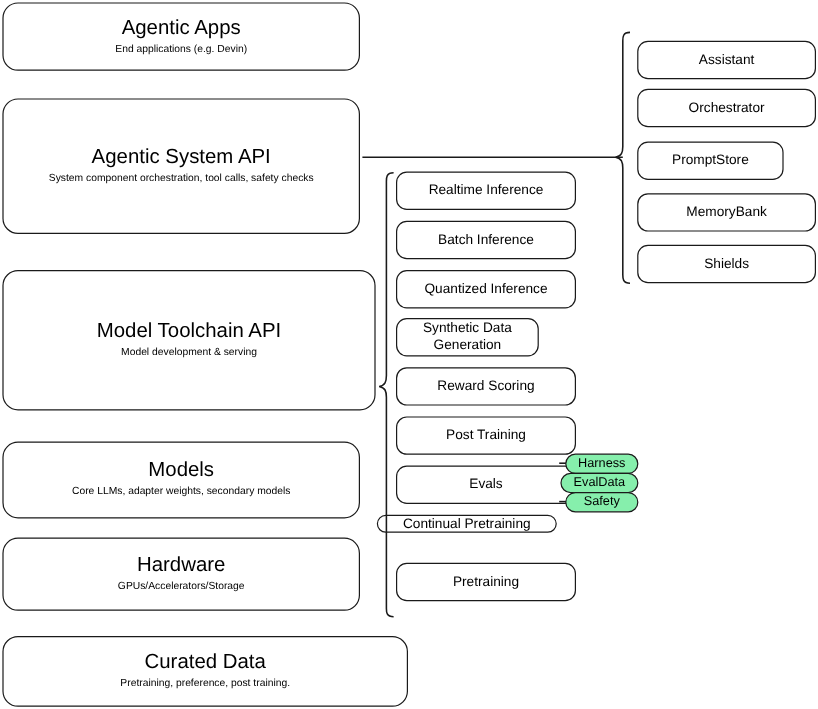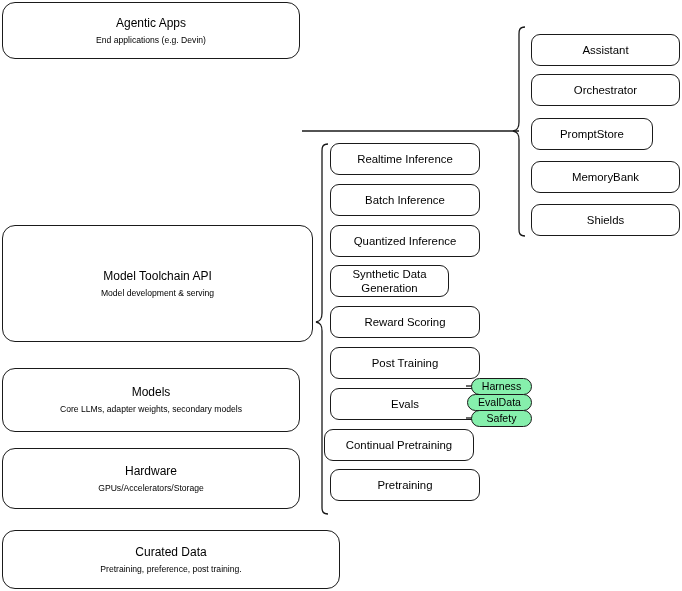--- a/index.html
+++ b/index.html
@@ -25,21 +25,21 @@
     border: 1.3px solid #1a1a1a;
     border-radius: 13px;
     background: #ffffff;
     display: flex;
     flex-direction: column;
     align-items: center;
     justify-content: center;
     text-align: center;
   }
   .layer-title {
-    font-size: 12px;
+    font-size: 17px;
     line-height: 16px;
     color: #000000;
   }
   .layer-sub {
     font-size: 8.6px;
     line-height: 13px;
     color: #000000;
     margin-top: 3px;
   }
   
@@ -116,20 +116,24 @@
 
     <path class="conn-stroke" d="M466,386 L481,386"></path>
     <path class="conn-stroke" d="M466,418 L481,418"></path>
   </svg>
 
   <div class="layer-box" style="left:2px; top:2px; width:298px; height:57px;">
     <div class="layer-title">Agentic Apps</div>
     <div class="layer-sub">End applications (e.g. Devin)</div>
   </div>
 
+  <div class="layer-box" style="left:2px; top:82px; width:298px; height:113px;">
+    <div class="layer-title">Agentic System API</div>
+    <div class="layer-sub">System component orchestration, tool calls, safety checks</div>
+  </div>
 
   <div class="layer-box" style="left:2px; top:225px; width:311px; height:117px;">
     <div class="layer-title">Model Toolchain API</div>
     <div class="layer-sub">Model development &amp; serving</div>
   </div>
 
   <div class="layer-box" style="left:2px; top:368px; width:298px; height:64px;">
     <div class="layer-title">Models</div>
     <div class="layer-sub">Core LLMs, adapter weights, secondary models</div>
   </div>
@@ -158,21 +162,21 @@
   </div>
   <div class="pill-box" style="left:330px; top:306px; width:150px; height:32px;">
     <span>Reward Scoring</span>
   </div>
   <div class="pill-box" style="left:330px; top:347px; width:150px; height:32px;">
     <span>Post Training</span>
   </div>
   <div class="pill-box" style="left:330px; top:388px; width:150px; height:32px;">
     <span>Evals</span>
   </div>
-  <div class="pill-box" style="left:324px; top:429px; width:150px; height:32px;">
+  <div class="pill-box" style="left:314px; top:429px; width:150px; height:15px;">
     <span>Continual Pretraining</span>
   </div>
   <div class="pill-box" style="left:330px; top:469px; width:150px; height:32px;">
     <span>Pretraining</span>
   </div>
 
   <div class="oval-tag" style="left:471px; top:378px; width:61px; height:17px;">
     <span>Harness</span>
   </div>
   <div class="oval-tag" style="left:467px; top:394px; width:65px; height:17px;">

